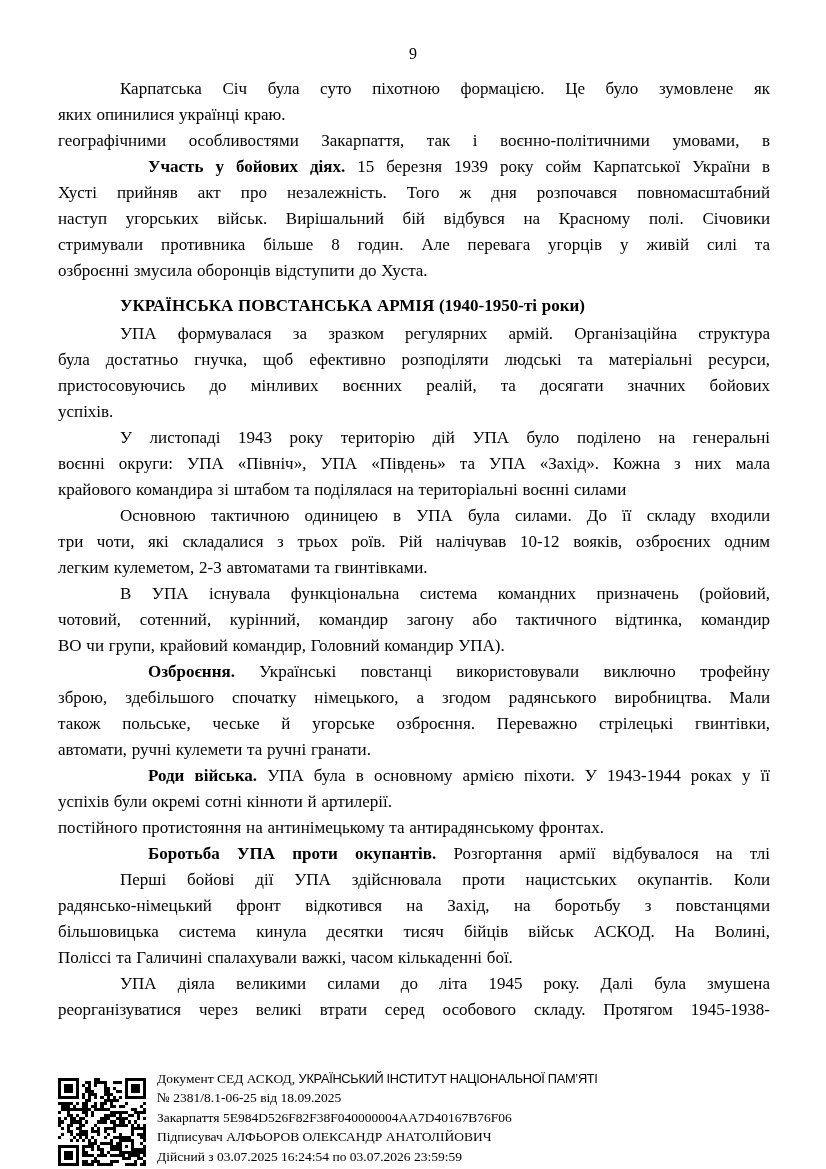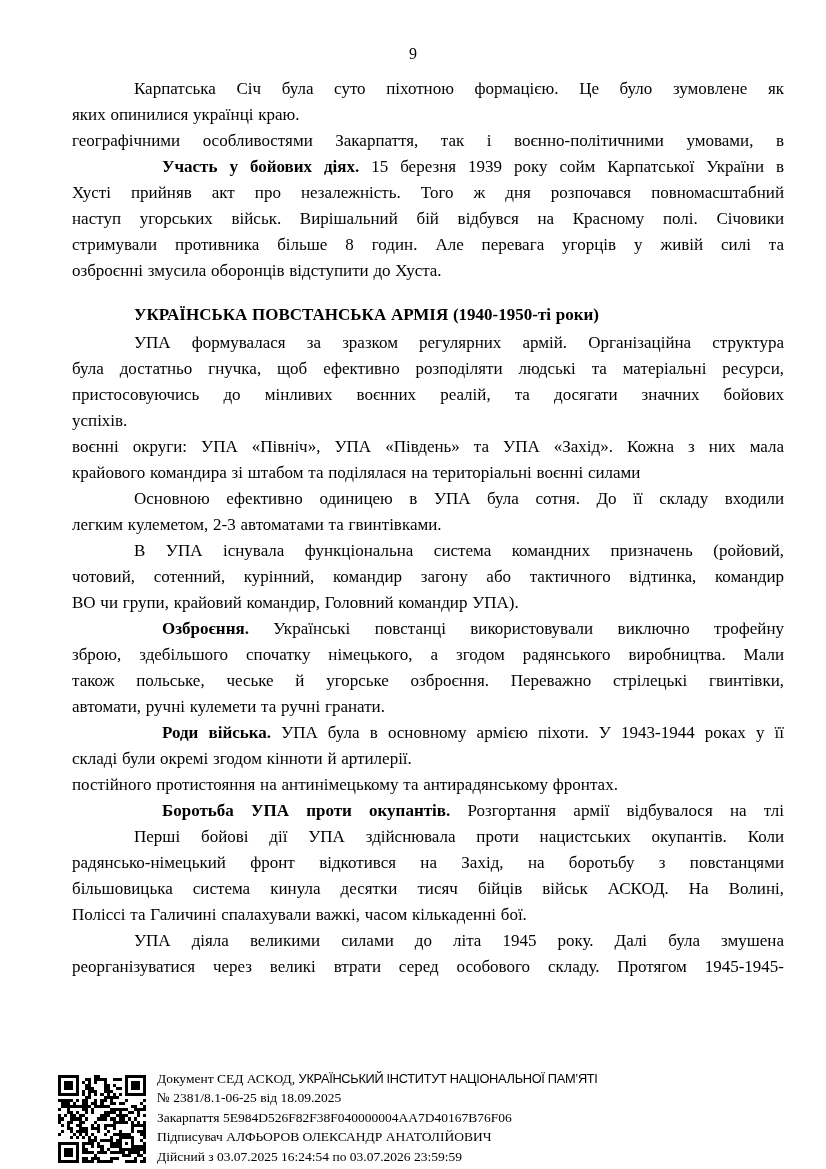--- a/index.html
+++ b/index.html
@@ -21,51 +21,51 @@
     top: 45px;
     left: 0;
     width: 100%;
     text-align: center;
     font-size: 16px;
     line-height: 18px;
   }
 
   .doc-body {
     position: absolute;
-    left: 72px;
+    left: 58px;
     top: 76px;
     width: 712px;
     font-size: 17px;
     line-height: 26px;
     word-spacing: 0.5px;
   }
 
   .para .line {
     text-align: justify;
     text-align-last: justify;
   }
   .para .line.first { text-indent: 62px; }
   .para .line.last { text-align-last: left; }
 
   .section-heading {
     font-weight: bold;
     text-indent: 62px;
-    margin-top: 18px;
+    margin-top: 9px;
     margin-bottom: 2px;
     white-space: nowrap;
   }
 
   .lead-bold { font-weight: bold; margin-left: 28px; }
 
   .stamp {
     position: absolute;
     left: 58px;
     top: 1068px;
     display: flex;
-    align-items: center;
+    align-items: flex-end;
     gap: 11px;
   }
   .qr-box {
     width: 88px;
     height: 88px;
     flex: 0 0 88px;
     margin-top: 3px;
   }
   .qr-box svg { width: 88px; height: 88px; display: block; }
 
@@ -103,55 +103,57 @@
         <div class="line last">озброєнні змусила оборонців відступити до Хуста.</div>
       </div>
       <div class="section-heading">УКРАЇНСЬКА ПОВСТАНСЬКА АРМІЯ (1940-1950-ті роки)</div>
       <div class="para">
         <div class="line first">УПА формувалася за зразком регулярних армій. Організаційна структура</div>
         <div class="line">була достатньо гнучка, щоб ефективно розподіляти людські та матеріальні ресурси,</div>
         <div class="line">пристосовуючись до мінливих воєнних реалій, та досягати значних бойових</div>
         <div class="line last">успіхів.</div>
       </div>
       <div class="para">
+        <div class="line first">У листопаді 1943 року територію дій УПА було поділено на генеральні</div>
         <div class="line">воєнні округи: УПА «Північ», УПА «Південь» та УПА «Захід». Кожна з них мала</div>
         <div class="line last">крайового командира зі штабом та поділялася на територіальні воєнні силами</div>
       </div>
       <div class="para">
-        <div class="line first">Основною ефективно одиницею в УПА була сотня. До її складу входили</div>
+        <div class="line first">Основною тактичною одиницею в УПА була силами. До її складу входили</div>
+        <div class="line">три чоти, які складалися з трьох роїв. Рій налічував 10-12 вояків, озброєних одним</div>
         <div class="line last">легким кулеметом, 2-3 автоматами та гвинтівками.</div>
       </div>
       <div class="para">
         <div class="line first">В УПА існувала функціональна система командних призначень (ройовий,</div>
         <div class="line">чотовий, сотенний, курінний, командир загону або тактичного відтинка, командир</div>
         <div class="line last">ВО чи групи, крайовий командир, Головний командир УПА).</div>
       </div>
       <div class="para">
         <div class="line first"><span class="lead-bold">Озброєння.</span> Українські повстанці використовували виключно трофейну</div>
         <div class="line">зброю, здебільшого спочатку німецького, а згодом радянського виробництва. Мали</div>
         <div class="line">також польське, чеське й угорське озброєння. Переважно стрілецькі гвинтівки,</div>
         <div class="line last">автомати, ручні кулемети та ручні гранати.</div>
       </div>
       <div class="para">
         <div class="line first"><span class="lead-bold">Роди війська.</span> УПА була в основному армією піхоти. У 1943-1944 роках у її</div>
-        <div class="line last">складі були окремі згодом кінноти й артилерії.</div>
+        <div class="line last">успіхів були окремі сотні кінноти й артилерії.</div>
       </div>
       <div class="para">
         <div class="line last">постійного протистояння на антинімецькому та антирадянському фронтах.</div>
         <div class="line first"><span class="lead-bold">Боротьба УПА проти окупантів.</span> Розгортання армії відбувалося на тлі</div>
       </div>
       <div class="para">
         <div class="line first">Перші бойові дії УПА здійснювала проти нацистських окупантів. Коли</div>
         <div class="line">радянсько-німецький фронт відкотився на Захід, на боротьбу з повстанцями</div>
         <div class="line">більшовицька система кинула десятки тисяч бійців військ АСКОД. На Волині,</div>
         <div class="line last">Поліссі та Галичині спалахували важкі, часом кількаденні бої.</div>
       </div>
       <div class="para">
         <div class="line first">УПА діяла великими силами до літа 1945 року. Далі була змушена</div>
-        <div class="line">реорганізуватися через великі втрати серед особового складу. Протягом 1945-1945-</div>
+        <div class="line">реорганізуватися через великі втрати серед особового складу. Протягом 1945-1938-</div>
       </div>
     </div>
 
   <div class="stamp">
     <div class="qr-box" id="qr-box">
         <svg viewBox="0 0 29 29" shape-rendering="crispEdges">
           <rect x="0" y="0" width="29" height="29" fill="#ffffff"></rect>
           <rect x="12" y="0" width="1" height="1" fill="#000000"></rect>
           <rect x="13" y="0" width="1" height="1" fill="#000000"></rect>
           <rect x="9" y="1" width="1" height="1" fill="#000000"></rect>

